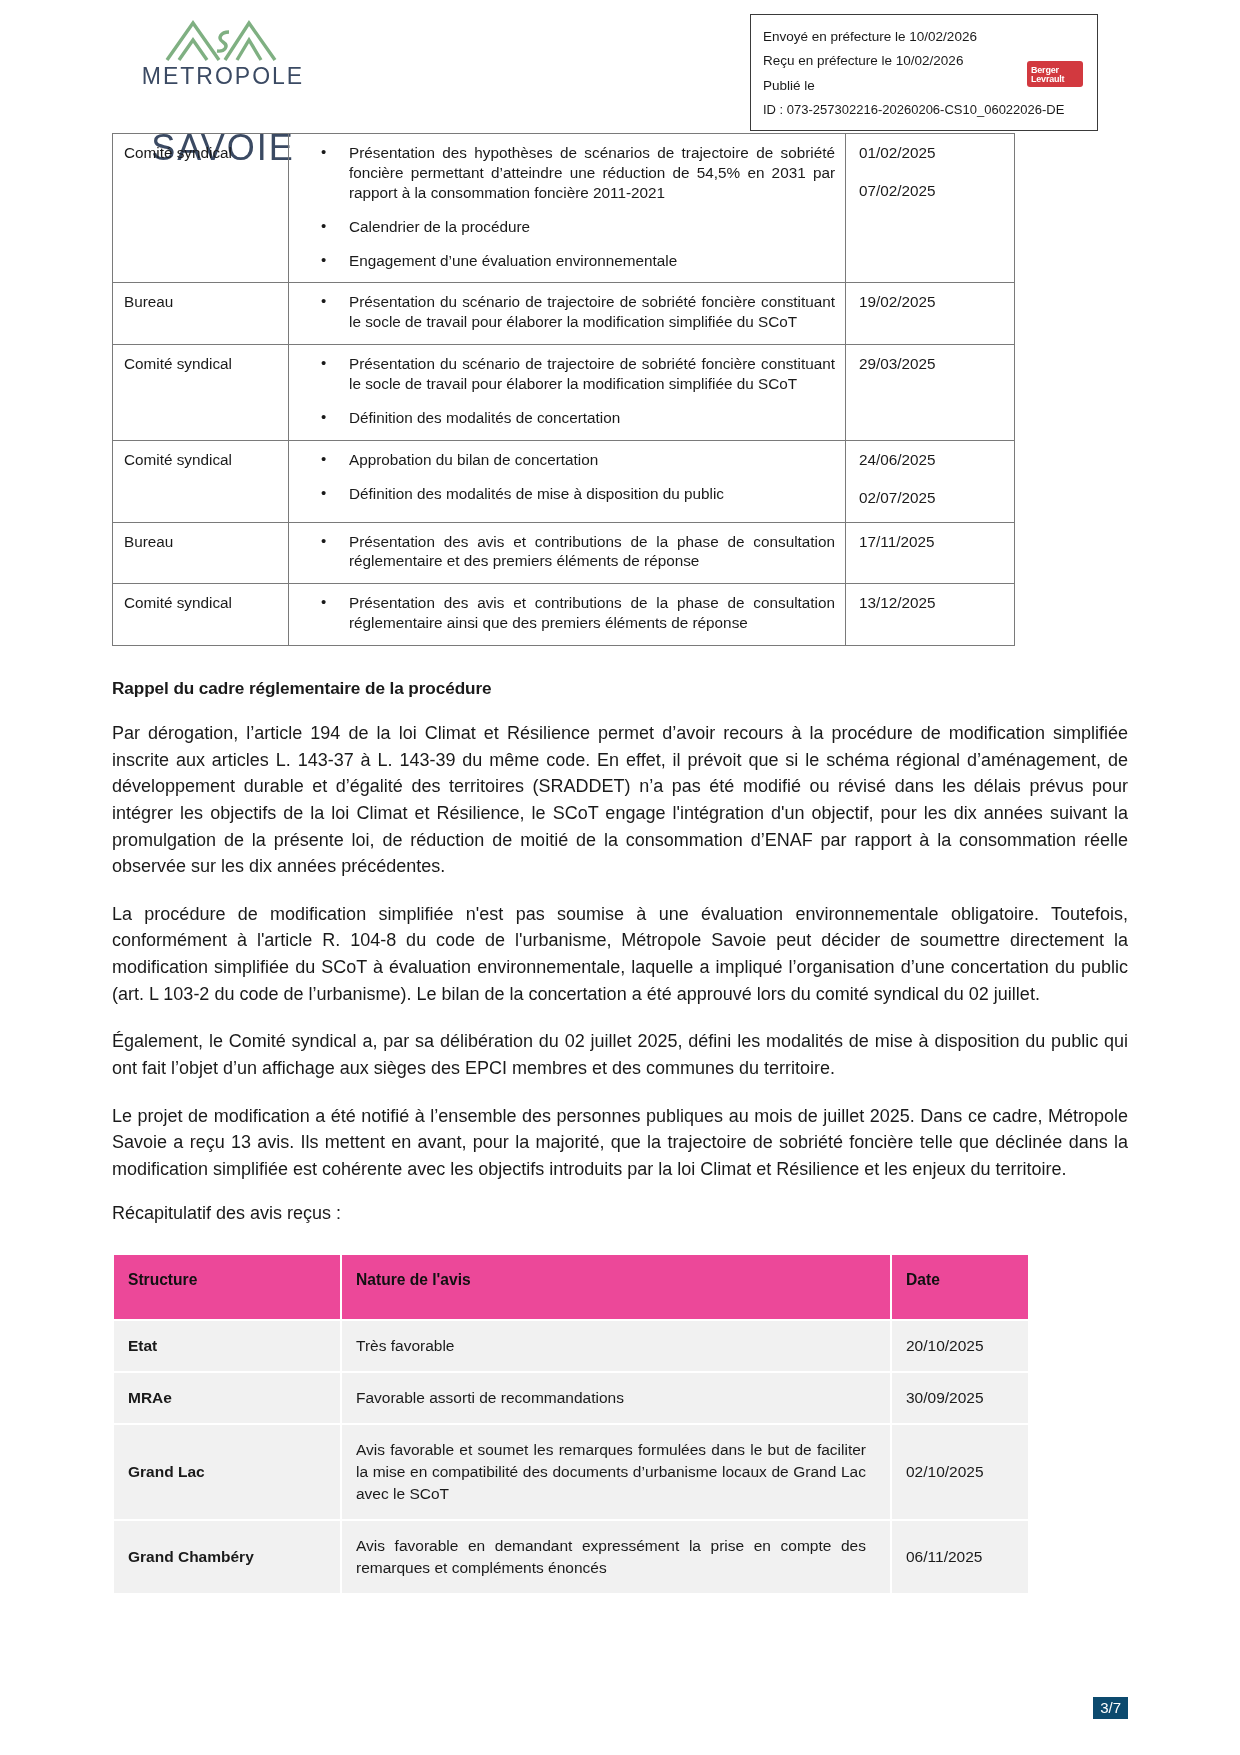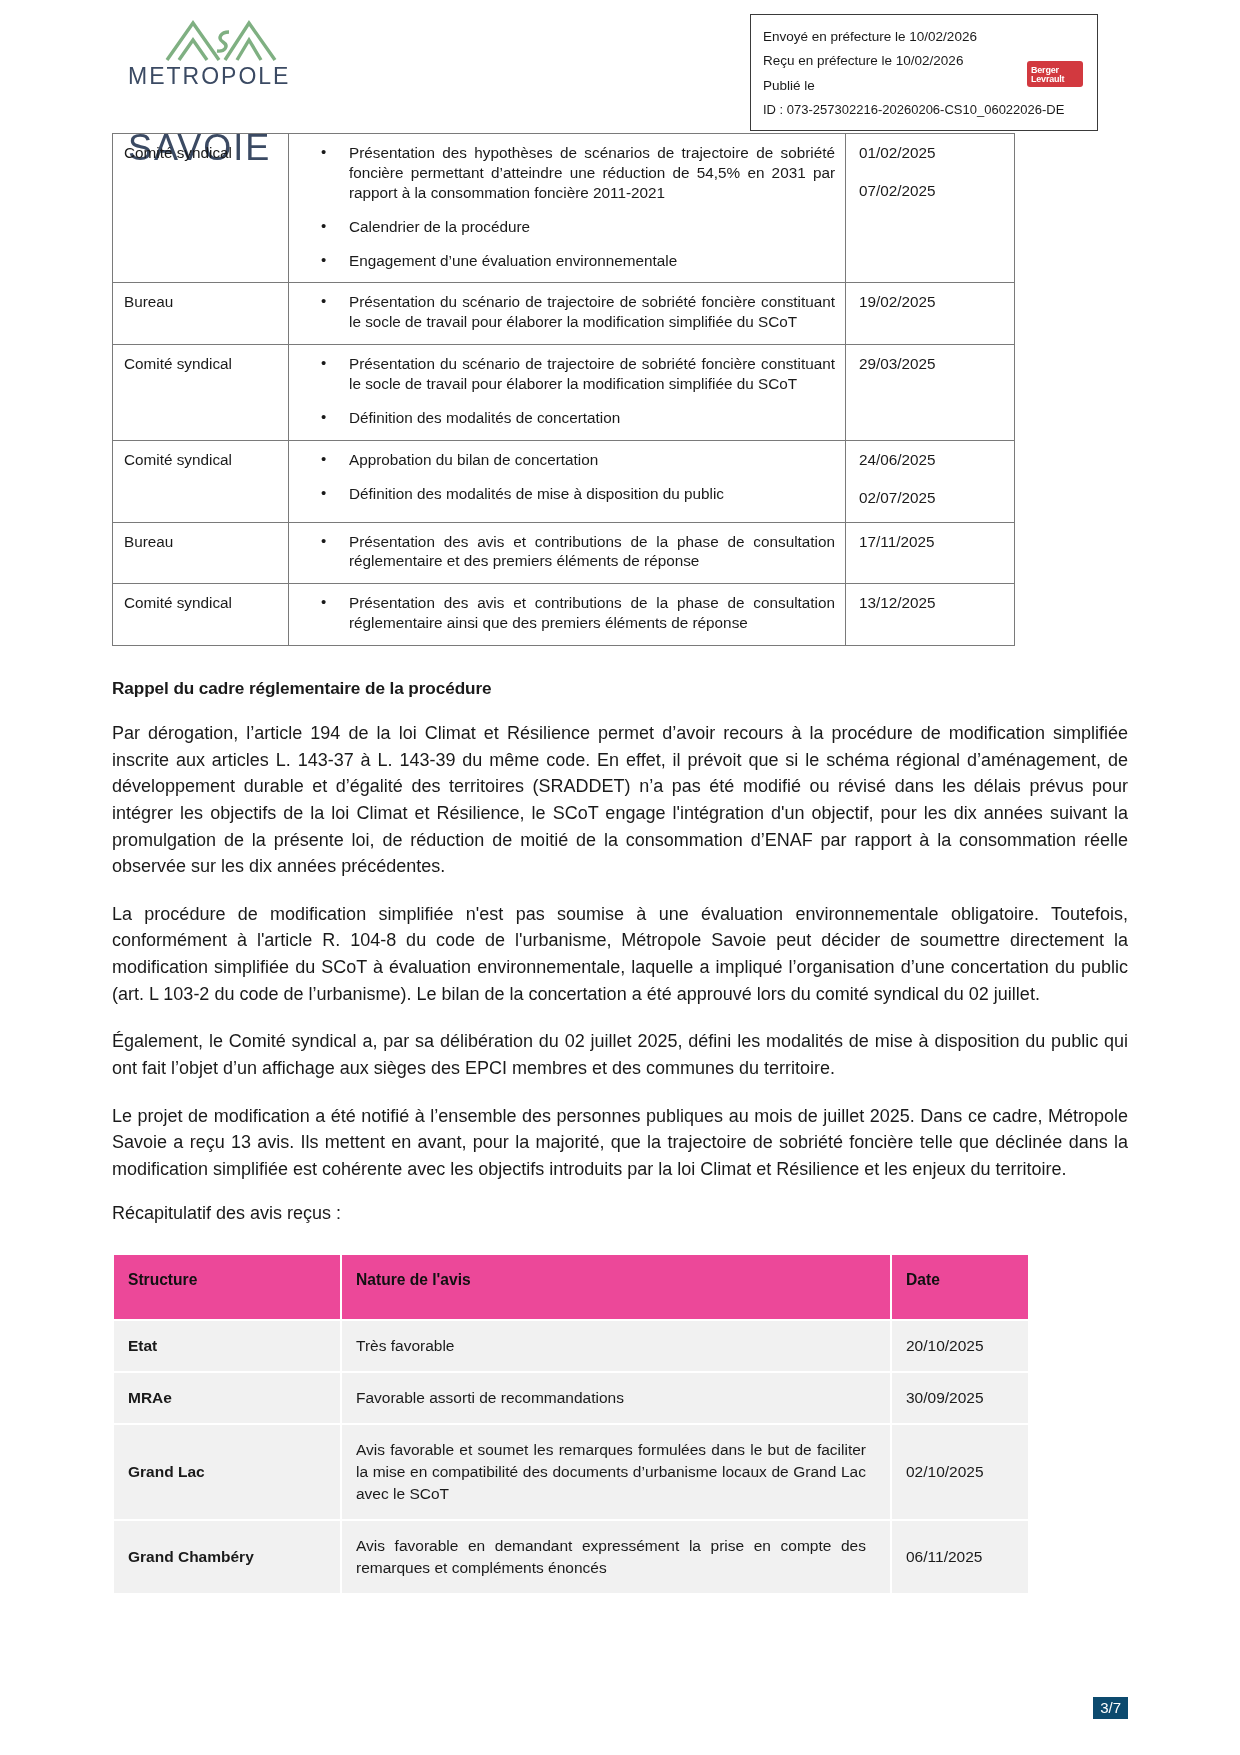--- a/index.html
+++ b/index.html
@@ -23,21 +23,21 @@
   
   .header {
     position: relative;
     height: 122px;
   }
   .logo-block {
     position: absolute;
     left: 128px;
     top: 18px;
     width: 190px;
-    text-align: left;
+    text-align: center;
   }
   .logo-mark {
     height: 44px;
     display: block;
     margin: 0 auto;
   }
   .logo-word-1 {
     font-size: 23px;
     letter-spacing: 2.0px;
     color: #3b4a63;

